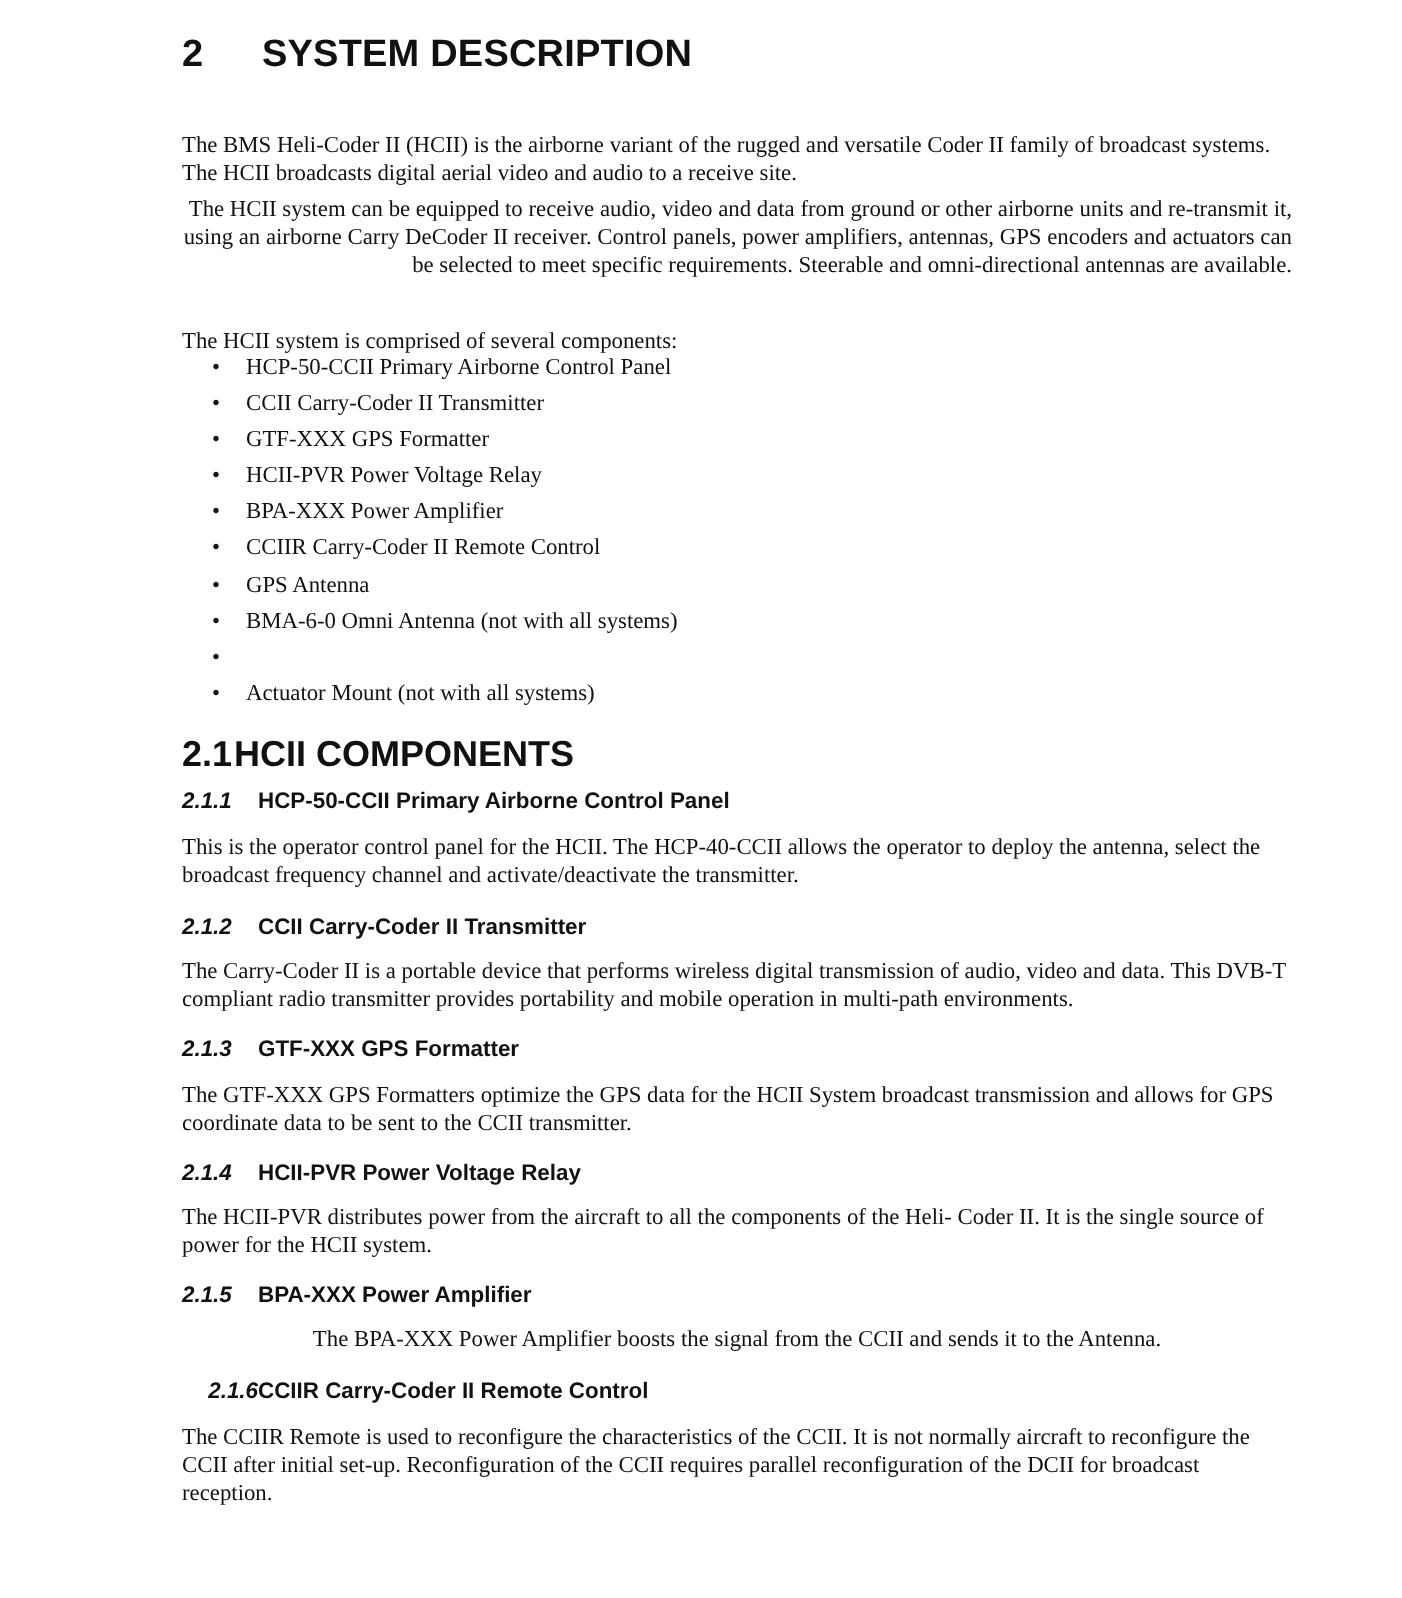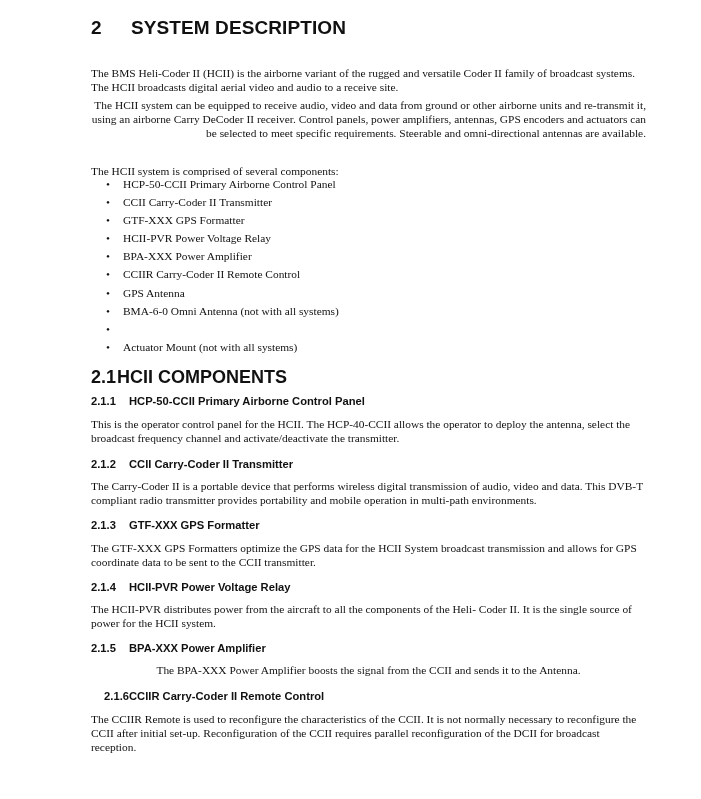--- a/index.html
+++ b/index.html
@@ -12,21 +12,21 @@
     .sans { font-family: "Liberation Sans", sans-serif; font-weight: bold; }
     .h1 { position: absolute; left: 0; top: 17px; font-size: 19px; letter-spacing: 0.1px; white-space: nowrap; }
     .h1 .num { display: inline-block; width: 40px; }
     .para { position: absolute; left: 0; width: 555px; margin: 0; }
     .bullets { position: absolute; left: 0; top: 177px; margin: 0; padding: 0; list-style: none; }
     .bullets li { position: relative; height: 18.1px; padding-left: 32px; white-space: nowrap; }
     .bullets li .dot { position: absolute; left: 15px; top: 0; }
     .h2 { position: absolute; left: 0; font-size: 18px; white-space: nowrap; }
     .h2 .num { display: inline-block; width: 26px; }
     .h3 { position: absolute; left: 0; font-size: 11.2px; white-space: nowrap; }
-    .h3 .num { display: inline-block; width: 38px; }
+    .h3 .num { display: inline-block; width: 38px; font-style: italic; }
   </style>
 </head>
 <body>
 
 <div class="page">
 
   <div class="h1 sans">
     <span class="num">2</span><span>SYSTEM DESCRIPTION</span>
   </div>
 
@@ -72,15 +72,15 @@
   <p class="para serif" style="top:602px;">The HCII-PVR distributes power from the aircraft to all the components of the Heli- Coder II. It is the single source of power for the HCII system.</p>
 
   <div class="h3 sans" style="top:642px;">
     <span class="num">2.1.5</span><span>BPA-XXX Power Amplifier</span>
   </div>
   <p class="para serif" style="top:663px;text-align:center;">The BPA-XXX Power Amplifier boosts the signal from the CCII and sends it to the Antenna.</p>
 
   <div class="h3 sans" style="top:690px;text-align:right;">
     <span class="num">2.1.6</span><span>CCIIR Carry-Coder II Remote Control</span>
   </div>
-  <p class="para serif" style="top:712px;">The CCIIR Remote is used to reconfigure the characteristics of the CCII. It is not normally necessary to reconfigure the CCII after initial set-up. Reconfiguration of the CCII requires parallel reconfiguration of the DCII for broadcast reception.</p>
+  <p class="para serif" style="top:712px;">The CCIIR Remote is used to reconfigure the characteristics of the CCII. It is not normally aircraft to reconfigure the CCII after initial set-up. Reconfiguration of the CCII requires parallel reconfiguration of the DCII for broadcast reception.</p>
 
 </div>
 
 </body></html>

